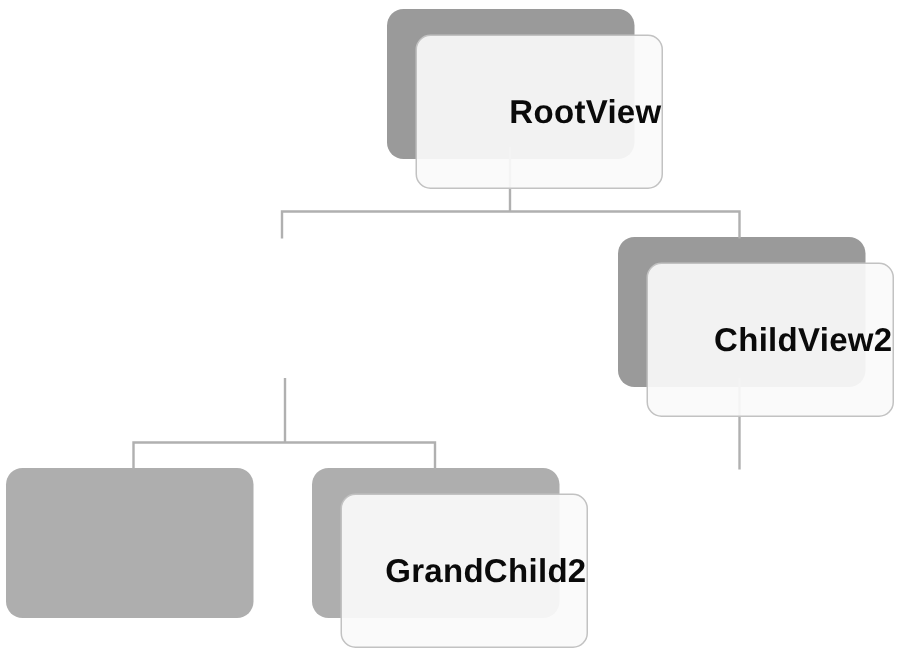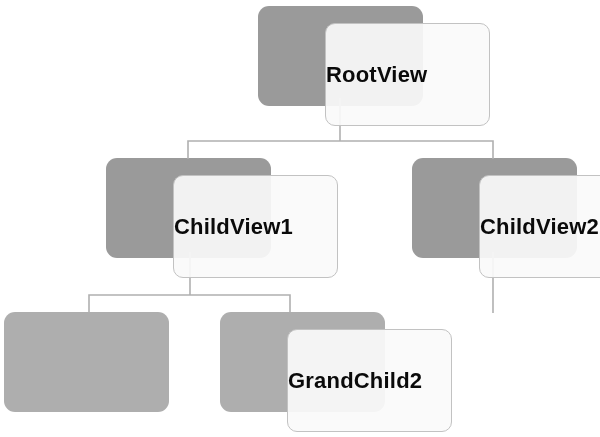--- a/index.html
+++ b/index.html
@@ -45,36 +45,35 @@
     position: absolute;
     left: 19px; top: 17px;
     width: 165px; height: 103px;
     box-sizing: border-box;
     background: var(--card-bg-rgba, rgba(250,250,250,0.92));
     border: 1.3px solid var(--card-border, #c2c2c2);
     border-radius: 10px;
     z-index: 3;
     display: flex;
     align-items: center;
-    justify-content: flex-start;
-    margin-left: 48px;
+    justify-content: flex-end;
   }
   .node .label {
     font-size: 22px;
     font-weight: 700;
     letter-spacing: 0.2px;
     color: var(--text, #0a0a0a);
     white-space: nowrap;
   }
   
   .pos-root   { left: 258px; top:   6px; }
   .pos-child1 { left: 106px; top: 158px; }
   .pos-child2 { left: 412px; top: 158px; }
   .pos-gc1    { left:   4px; top: 312px; }
-  .pos-gc2    { left: 220px; top: 312px; padding-left: 44px; }
+  .pos-gc2    { left: 208px; top: 312px; padding-left: 44px; }
   .pos-gc3    { left: 412px; top: 312px; }
 </style>
 </head>
 <body>
 
 <div class="canvas">
 
   <svg class="connectors" viewBox="0 0 600 437" xmlns="http://www.w3.org/2000/svg">
     <path d="M340,98 L340,141"></path>
     <path d="M188,159 L188,141 L493,141 L493,159"></path>
@@ -83,26 +82,20 @@
     <path d="M493,252 L493,313"></path>
   </svg>
 
   <div class="node pos-root">
     <div class="shadow" data-tone="dark"></div>
     <div class="card">
       <span class="label">RootView</span>
     </div>
   </div>
 
-  <div class="node pos-child1">
-    <div class="shadow" data-tone="dark"></div>
-    <div class="card">
-      <span class="label">ChildView1</span>
-    </div>
-  </div>
 
   <div class="node pos-child2">
     <div class="shadow" data-tone="dark"></div>
     <div class="card">
       <span class="label">ChildView2</span>
     </div>
   </div>
 
   <div class="node pos-gc1">
     <div class="shadow" data-tone="light"></div>

